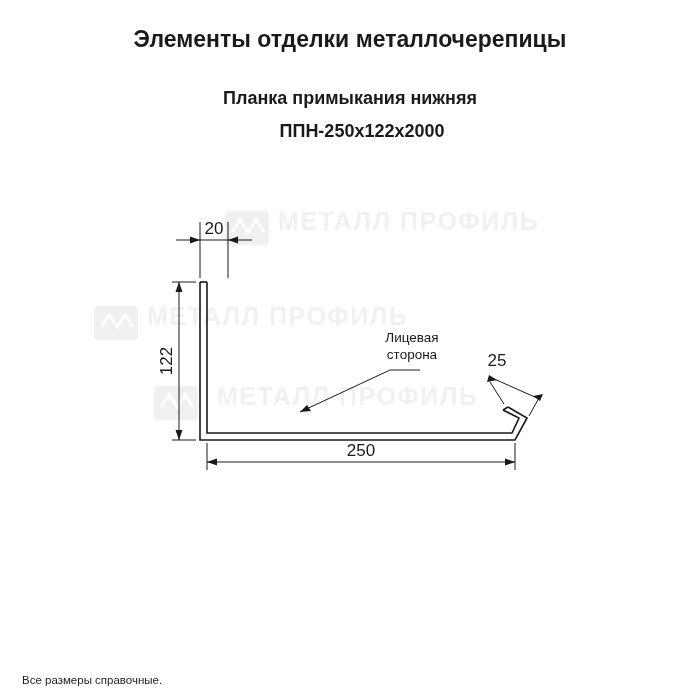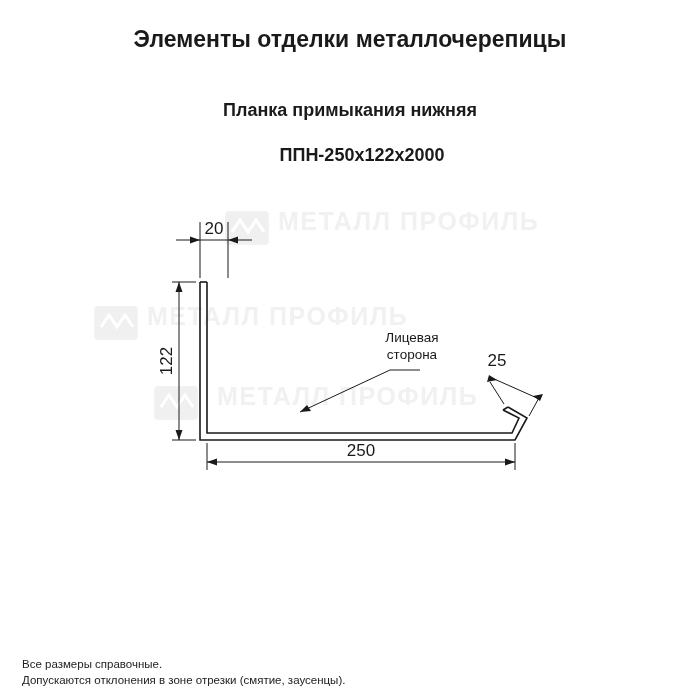--- a/index.html
+++ b/index.html
@@ -30,21 +30,21 @@
   .main-title {
     font-size: 23px;
     font-weight: bold;
     letter-spacing: 0px;
     margin: 0;
     line-height: 30px;
   }
   .sub-title {
     font-size: 18px;
     font-weight: bold;
-    margin: 12px;
+    margin: 0;
     line-height: 24px;
     padding-top: 32px;
   }
   .code-title {
     font-size: 18px;
     font-weight: bold;
     margin: 0;
     line-height: 24px;
     padding-top: 9px;
     padding-left: 24px;
@@ -192,16 +192,15 @@
         <path d="M300,242 L311,241 L307,235 Z" fill="#1a1a1a" stroke="none"></path>
       </g>
       <text class="lbl-text" x="412" y="172" text-anchor="middle">Лицевая</text>
       <text class="lbl-text" x="412" y="189" text-anchor="middle">сторона</text>
 
     </svg>
   </div>
 
   <div class="footer">
     <div>Все размеры справочные.</div>
-    <div>Допускаются отклонения в зоне отрезки (смятие, заусенцы).</div>
   </div>
 
 </div>
 
 </body></html>

